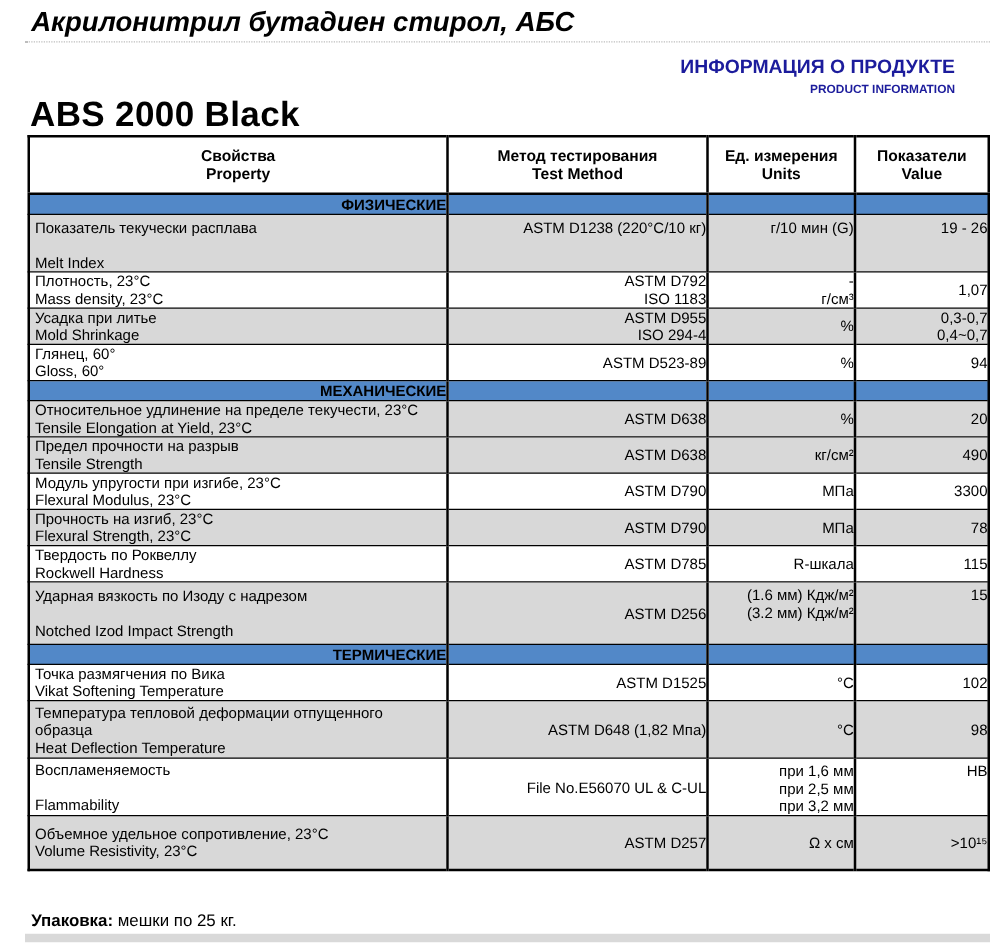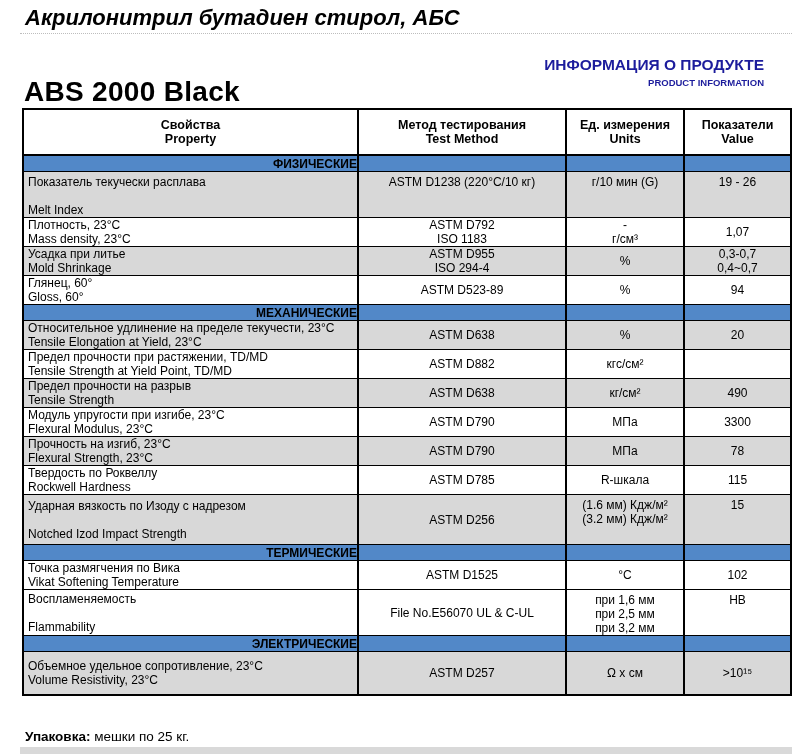--- a/index.html
+++ b/index.html
@@ -17,21 +17,21 @@
   }
   .doc-title{
     position:absolute;left:25px;top:5px;
     font-size:22px;font-weight:bold;font-style:italic;white-space:nowrap;
   }
   .title-rule{
     position:absolute;left:20px;right:8px;top:33px;
     border-top:1px dotted #bdbdbd;height:0;
   }
   .info-block{
-    position:absolute;right:36px;top:56px;text-align:right;
+    position:absolute;right:36px;top:45px;text-align:right;
     color:var(--navy);font-weight:bold;line-height:1.15;
   }
   .info-ru{font-size:15.5px;}
   .info-en{font-size:9.5px;margin-top:4px;}
   .product-name{
     position:absolute;left:24px;top:76px;
     font-size:28px;font-weight:bold;letter-spacing:0.3px;white-space:nowrap;
   }
   table.props{
     position:absolute;left:22px;top:108px;width:768px;
@@ -50,21 +50,21 @@
     border-bottom:2px solid var(--border);
     font-weight:bold;font-size:12.5px;height:44px;text-align:center;
   }
   .section-row td{background:var(--blue);height:15px;}
   .section-cell{
     font-weight:bold;font-size:12px;text-align:right;
     padding-left:4px !important;
   }
   tr.shaded td{background:var(--gray);}
   td.prop{text-align:left;padding-left:4px !important;padding-right:2px !important;}
-  td.method,td.units,td.val{text-align:center;}
+  td.method,td.units,td.val{text-align:right;}
   tr.top td{vertical-align:top;padding-top:3px !important;}
   tr.vtop td.units,tr.vtop td.val{vertical-align:top;padding-top:3px !important;}
   .line{min-height:14px;}
   .packaging{
     position:absolute;left:25px;top:729px;font-size:13.5px;white-space:nowrap;
   }
   .packaging .b{font-weight:bold;margin-top:23px;}
   .bottom-strip{
     position:absolute;left:20px;top:747px;width:772px;height:7px;
     background:var(--strip);
@@ -196,33 +196,20 @@
         <td class="method">
           <div class="line">ASTM D638</div>
         </td>
         <td class="units">
           <div class="line">%</div>
         </td>
         <td class="val">
           <div class="line">20</div>
         </td>
       </tr>
-      <tr style="height: 28px;">
-        <td class="prop">
-          <div class="line">Предел прочности при растяжении, TD/MD</div>
-          <div class="line">Tensile Strength at Yield Point, TD/MD</div>
-        </td>
-        <td class="method">
-          <div class="line">ASTM D882</div>
-        </td>
-        <td class="units">
-          <div class="line">кгс/см²</div>
-        </td>
-        <td class="val"></td>
-      </tr>
       <tr class="shaded" style="height: 29px;">
         <td class="prop">
           <div class="line">Предел прочности на разрыв</div>
           <div class="line">Tensile Strength</div>
         </td>
         <td class="method">
           <div class="line">ASTM D638</div>
         </td>
         <td class="units">
           <div class="line">кг/см²</div>
@@ -307,44 +294,54 @@
         <td class="method">
           <div class="line">ASTM D1525</div>
         </td>
         <td class="units">
           <div class="line">°C</div>
         </td>
         <td class="val">
           <div class="line">102</div>
         </td>
       </tr>
+      <tr class="shaded" style="height: 46px;">
+        <td class="prop">
+          <div class="line">Температура тепловой деформации отпущенного</div>
+          <div class="line">образца</div>
+          <div class="line">Heat Deflection Temperature</div>
+        </td>
+        <td class="method">
+          <div class="line">ASTM D648 (1,82 Мпа)</div>
+        </td>
+        <td class="units">
+          <div class="line">°C</div>
+        </td>
+        <td class="val">
+          <div class="line">98</div>
+        </td>
+      </tr>
       <tr class="vtop" style="height: 45px;">
         <td class="prop">
           <div class="line">Воспламеняемость</div>
           <div class="line">&nbsp;</div>
           <div class="line">Flammability</div>
         </td>
         <td class="method">
           <div class="line">File No.E56070 UL &amp; C-UL</div>
         </td>
         <td class="units">
           <div class="line">при 1,6 мм</div>
           <div class="line">при 2,5 мм</div>
           <div class="line">при 3,2 мм</div>
         </td>
         <td class="val">
           <div class="line">HB</div>
         </td>
       </tr>
-      <tr class="section-row">
-        <td class="section-cell">ЭЛЕКТРИЧЕСКИЕ</td>
-        <td></td>
-        <td></td>
-        <td></td>
-      </tr>
       <tr class="shaded" style="height: 43px;">
         <td class="prop">
           <div class="line">Объемное удельное сопротивление, 23°C</div>
           <div class="line">Volume Resistivity, 23°C</div>
         </td>
         <td class="method">
           <div class="line">ASTM D257</div>
         </td>
         <td class="units">
           <div class="line">Ω х см</div>

